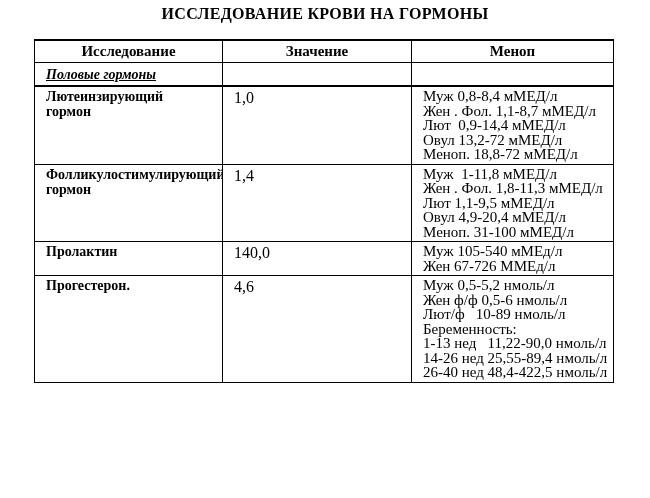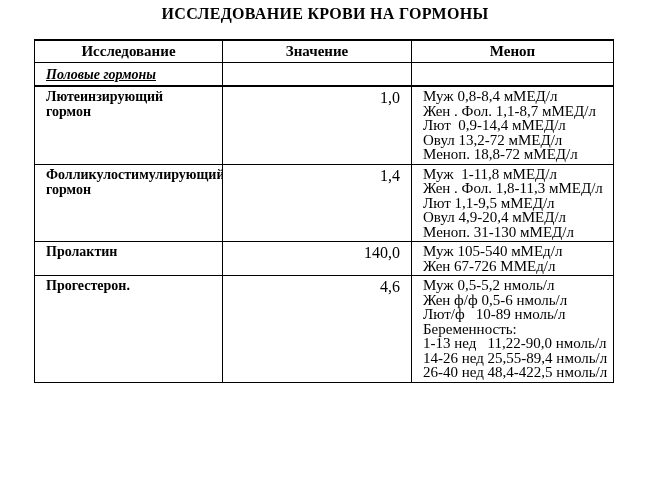--- a/index.html
+++ b/index.html
@@ -65,21 +65,21 @@
     line-height: 15px;
   }
   td.name-cell {
     font-size: 14px;
     line-height: 15px;
     font-weight: bold;
   }
   td.value-cell {
     font-size: 16px;
     line-height: 17px;
-    text-align: right;
+    text-align: left;
   }
   td.norms-cell {
     font-size: 15px;
     line-height: 14.5px;
     padding-right: 18px;
   }
   .norm-line {
     white-space: pre;
   }
   .norm-line.right {
@@ -127,21 +127,21 @@
             </td>
           </tr>
           <tr>
             <td class="name-cell">Фолликулостимулирующий гормон</td>
             <td class="value-cell">1,4</td>
             <td class="norms-cell">
               <div class="norm-line">Муж  1-11,8 мМЕД/л</div>
               <div class="norm-line">Жен . Фол. 1,8-11,3 мМЕД/л</div>
               <div class="norm-line right">Лют 1,1-9,5 мМЕД/л</div>
               <div class="norm-line right">Овул 4,9-20,4 мМЕД/л</div>
-              <div class="norm-line right">Меноп. 31-130 мМЕД/л</div>
+              <div class="norm-line right">Меноп. 31-100 мМЕД/л</div>
             </td>
           </tr>
           <tr>
             <td class="name-cell">Пролактин</td>
             <td class="value-cell">140,0</td>
             <td class="norms-cell">
               <div class="norm-line">Муж 105-540 мМЕд/л</div>
               <div class="norm-line">Жен 67-726 ММЕд/л</div>
             </td>
           </tr>

